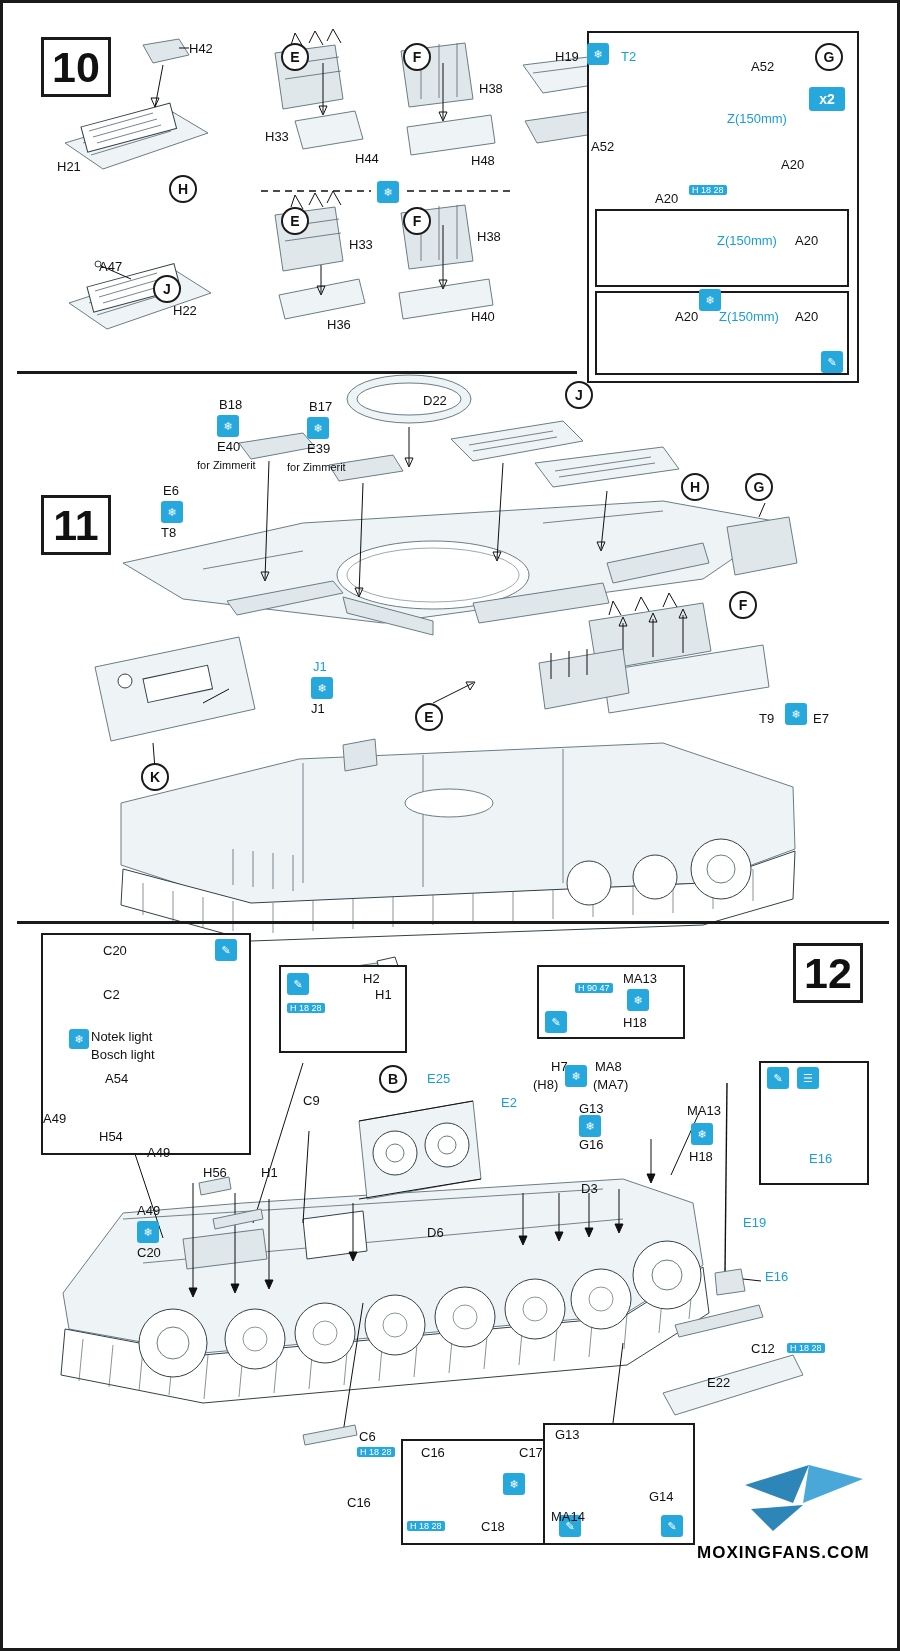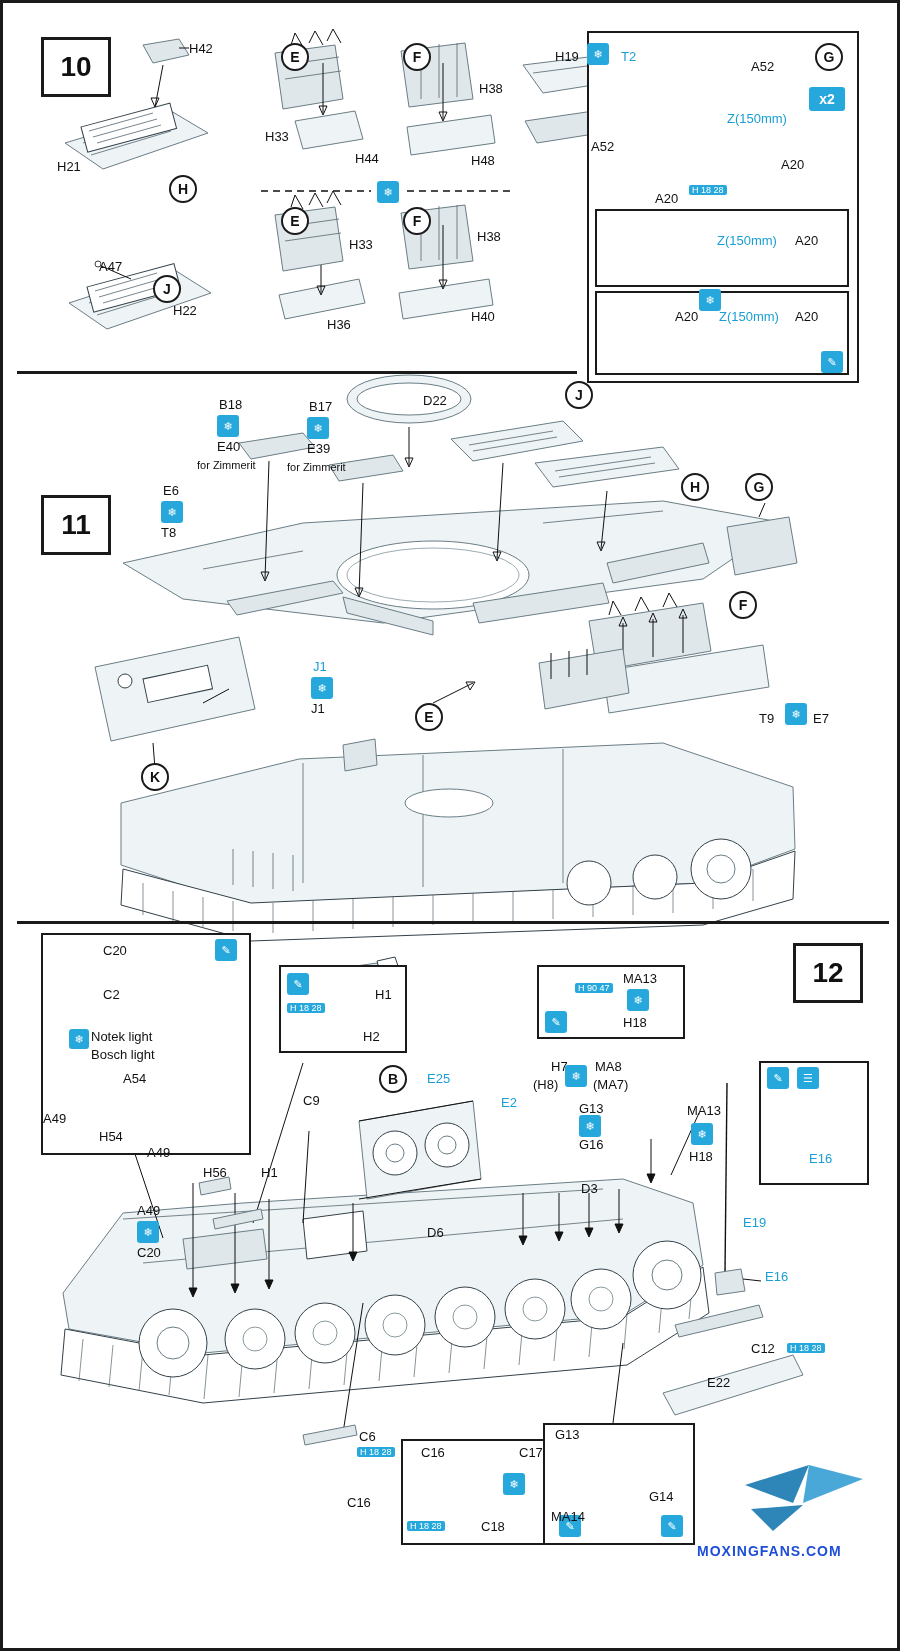--- a/index.html
+++ b/index.html
@@ -4,36 +4,36 @@
 <style>
   html,body{margin:0;padding:0;background:#ffffff;}
   body{width:900px;height:1651px;position:relative;overflow:hidden;
        font-family:"Liberation Sans",sans-serif;color:#111;}
   .sheet{position:absolute;inset:0;border:3px solid #1a1a1a;box-sizing:border-box;background:#fff;}
   .lbl{position:absolute;font-size:13px;color:#111;white-space:nowrap;}
   .lbl.blue{color:#1a9fd4;}
   .lbl.sm{font-size:11px;}
   .stepbox{position:absolute;border:3px solid #1a1a1a;background:#fff;
            display:flex;align-items:center;justify-content:center;
-           font-size:28px;font-weight:bold;font-family:"Liberation Sans",sans-serif;}
+           font-size:43px;font-weight:bold;font-family:"Liberation Sans",sans-serif;}
   .circ{position:absolute;border:2px solid #1a1a1a;border-radius:50%;background:#fff;
         display:flex;align-items:center;justify-content:center;font-size:14px;font-weight:bold;}
   .panel{position:absolute;border:2px solid #1a1a1a;background:#fff;box-sizing:border-box;}
   .ico{position:absolute;background:#27a8dd;border-radius:3px;
        display:flex;align-items:center;justify-content:center;color:#fff;font-size:11px;}
   .tag{position:absolute;font-size:9px;color:#fff;background:#27a8dd;padding:0 3px;border-radius:2px;white-space:nowrap;}
   svg{position:absolute;left:0;top:0;overflow:visible;}
   .ln{stroke:#111;stroke-width:1;fill:none;}
   .ln2{stroke:#111;stroke-width:1.4;fill:none;}
   .bl{stroke:#27a8dd;stroke-width:1.4;fill:none;}
   .fillg{fill:#dfe7ea;stroke:#6a7d86;stroke-width:1;}
   .fillg2{fill:#eef3f5;stroke:#6a7d86;stroke-width:1;}
   .fillw{fill:#ffffff;stroke:#33414a;stroke-width:1;}
   .thin{stroke:#55666f;stroke-width:0.8;fill:none;}
-  .logo{position:absolute;font-size:14px;font-weight:bold;color:#1d4ed8;letter-spacing:1px;}
+  .logo{position:absolute;font-size:17px;font-weight:bold;color:#000000;letter-spacing:1px;}
   .hr{position:absolute;height:3px;background:#1a1a1a;}
 </style>
 </head>
 <body>
 
 <div class="sheet">
 
   <svg width="900" height="1651">
 
     <g>
@@ -437,29 +437,29 @@
   <div class="panel" style="left:276px;top:962px;width:128px;height:88px;"></div>
   <div class="panel" style="left:534px;top:962px;width:148px;height:74px;"></div>
   <div class="panel" style="left:756px;top:1058px;width:110px;height:124px;"></div>
   <div class="panel" style="left:398px;top:1436px;width:190px;height:106px;"></div>
   <div class="panel" style="left:540px;top:1420px;width:152px;height:122px;"></div>
 
   <div class="lbl" style="left:100px;top:940px;"><span>C20</span></div>
   <div class="lbl" style="left:100px;top:984px;"><span>C2</span></div>
   <div class="lbl" style="left:88px;top:1026px;"><span>Notek light</span></div>
   <div class="lbl" style="left:88px;top:1044px;"><span>Bosch light</span></div>
-  <div class="lbl" style="left:120px;top:1068px;"><span>A54</span></div>
+  <div class="lbl" style="left:102px;top:1068px;"><span>A54</span></div>
   <div class="lbl" style="left:40px;top:1108px;"><span>A49</span></div>
   <div class="lbl" style="left:96px;top:1126px;"><span>H54</span></div>
   <div class="lbl" style="left:144px;top:1142px;"><span>A49</span></div>
   <div class="ico" style="left:212px;top:936px;width:22px;height:22px;">✎</div>
   <div class="ico" style="left:66px;top:1026px;width:20px;height:20px;">❄</div>
 
   <div class="lbl" style="left:372px;top:984px;"><span>H1</span></div>
-  <div class="lbl" style="left:360px;top:1026px;"><span>H2</span></div>
+  <div class="lbl" style="left:360px;top:968px;"><span>H2</span></div>
   <div class="ico" style="left:284px;top:970px;width:22px;height:22px;">✎</div>
   <div class="tag" style="left:284px;top:1000px;"><span>H 18 28</span></div>
 
   <div class="lbl" style="left:620px;top:968px;"><span>MA13</span></div>
   <div class="lbl" style="left:620px;top:1012px;"><span>H18</span></div>
   <div class="tag" style="left:572px;top:980px;"><span>H 90 47</span></div>
   <div class="ico" style="left:624px;top:986px;width:22px;height:22px;">❄</div>
   <div class="ico" style="left:542px;top:1008px;width:22px;height:22px;">✎</div>
 
   <div class="lbl blue" style="left:806px;top:1148px;"><span>E16</span></div>

